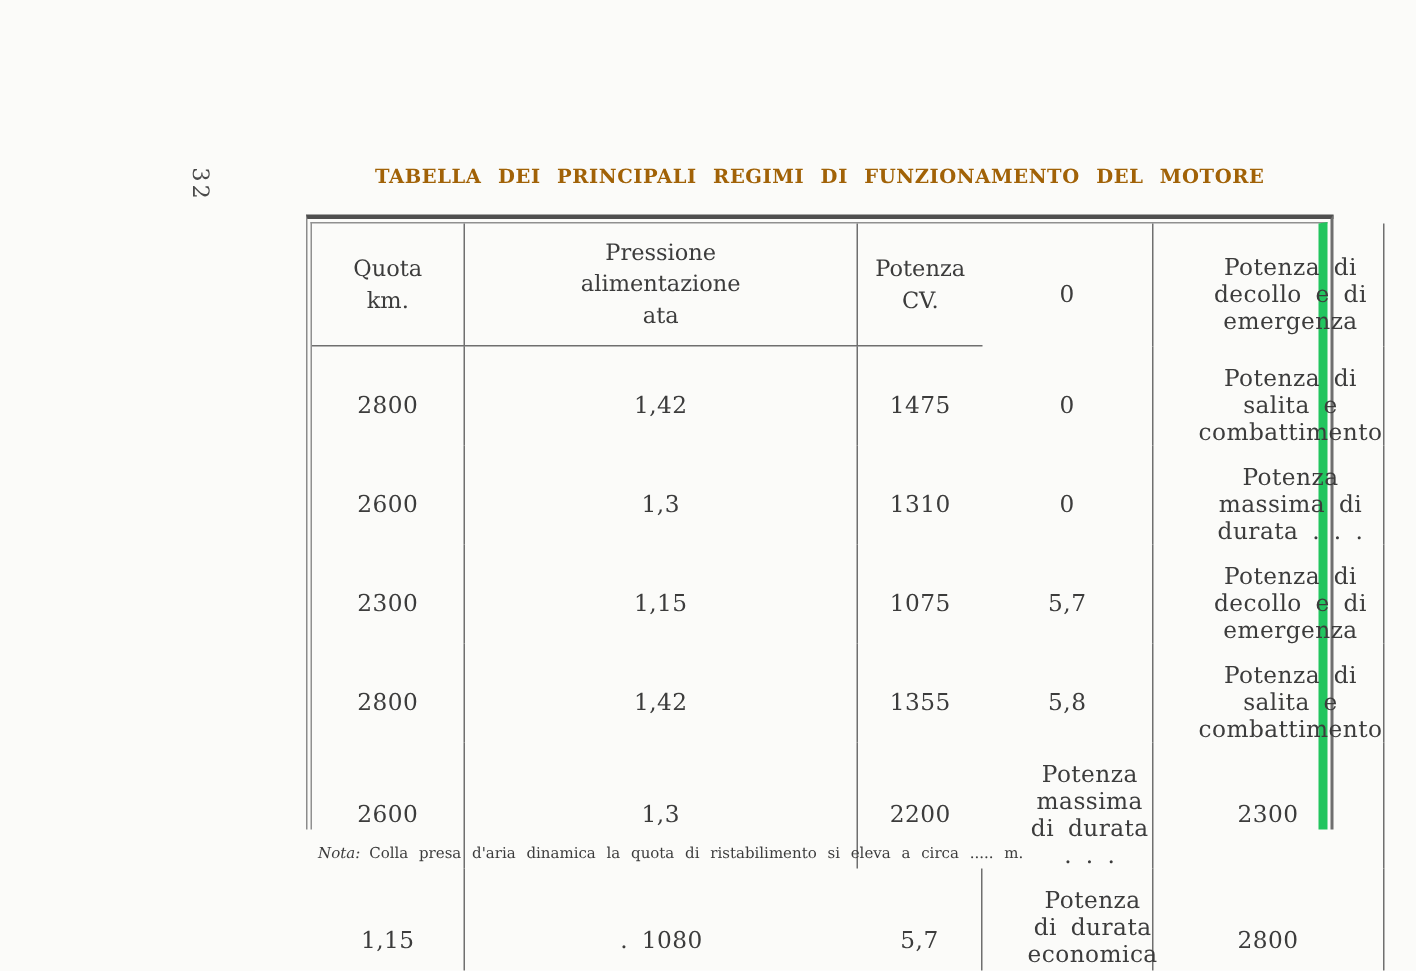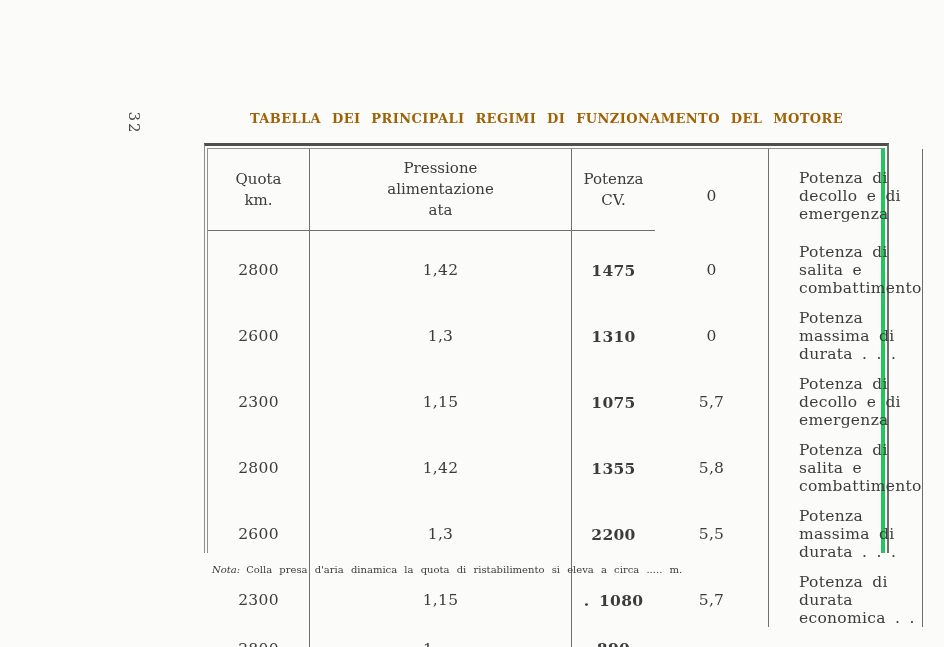--- a/index.html
+++ b/index.html
@@ -48,21 +48,21 @@
     border-top: 3px solid #4f4f4f;
     border-left: 1px solid #8b8b8b;
     border-right: 2px solid #6f6f6f;
   }
   .table-inner {
     box-sizing: border-box;
     margin: 2px 2px 0 2px;
     height: calc(100% - 2px);
     border-top: 1px solid #909090;
     border-left: 1px solid #909090;
-    border-right: 4px solid #22c55e;
+    border-right: 6px solid #22c55e;
     display: grid;
     grid-template-columns: 102px 262px 83px 114px 1fr;
     grid-template-rows: 82px repeat(7, 1fr);
   }
   .th {
     display: flex;
     align-items: center;
     justify-content: center;
     text-align: center;
     white-space: pre-line;
@@ -82,22 +82,23 @@
     word-spacing: 4px;
     letter-spacing: 0.3px;
     padding-top: 12px;
     box-sizing: border-box;
     border-right: 1px solid #6f6f6f;
     color: #3c3c3c;
   }
   .td.prestazione {
     justify-content: flex-start;
     padding-left: 30px;
+    text-align: center;
   }
-  .td.last { border-right: none; font-weight: bold; }
+  .td.last { border-right: none; }
   
   .note {
     position: absolute;
     left: 212px;
     top: 564px;
     font-size: 10px;
     word-spacing: 4px;
     color: #3c3c3c;
     white-space: nowrap;
   }
@@ -146,21 +147,20 @@
       <div class="td">2800</div>
       <div class="td">1,42</div>
       <div class="td last">1355</div>
 
       <div class="td">5,8</div>
       <div class="td prestazione">Potenza di salita e combattimento</div>
       <div class="td">2600</div>
       <div class="td">1,3</div>
       <div class="td last">2200</div>
 
-      <div class="td">5,5</div>
       <div class="td prestazione">Potenza massima di durata . . .</div>
       <div class="td">2300</div>
       <div class="td">1,15</div>
       <div class="td last">. 1080</div>
 
       <div class="td">5,7</div>
       <div class="td prestazione">Potenza di durata economica . .</div>
       <div class="td">2800</div>
       <div class="td">1 —</div>
       <div class="td last">890</div>

